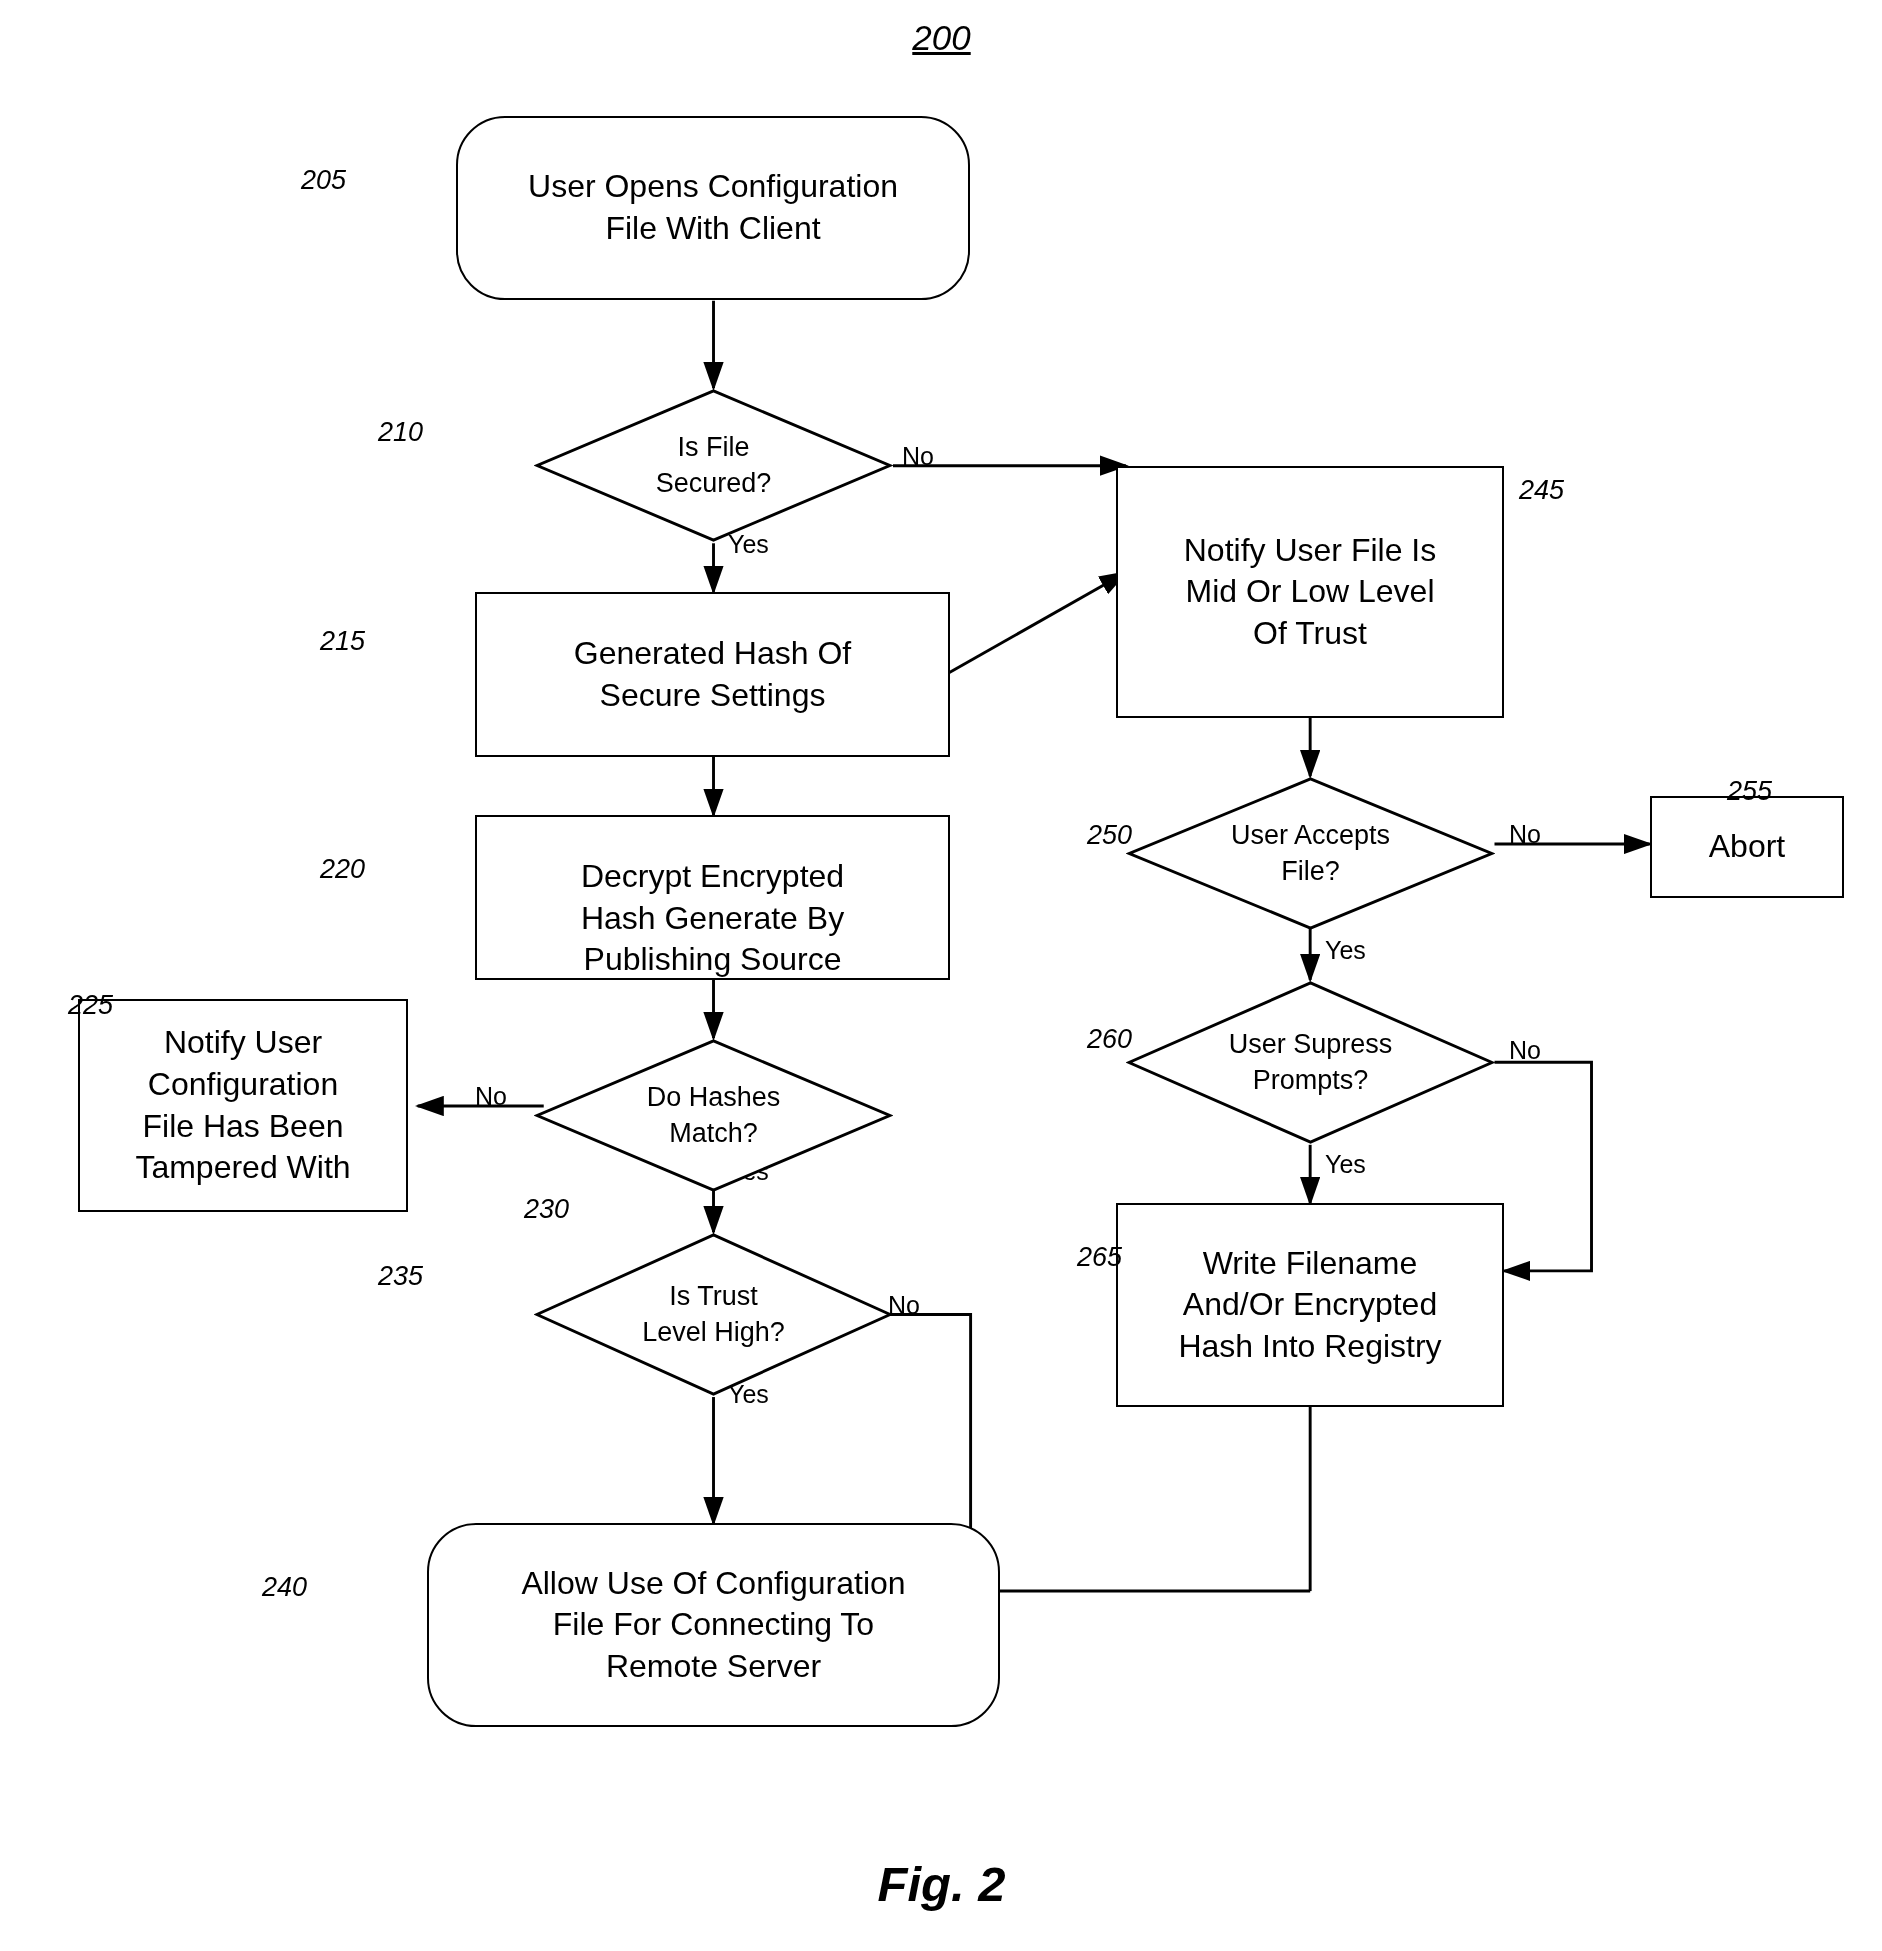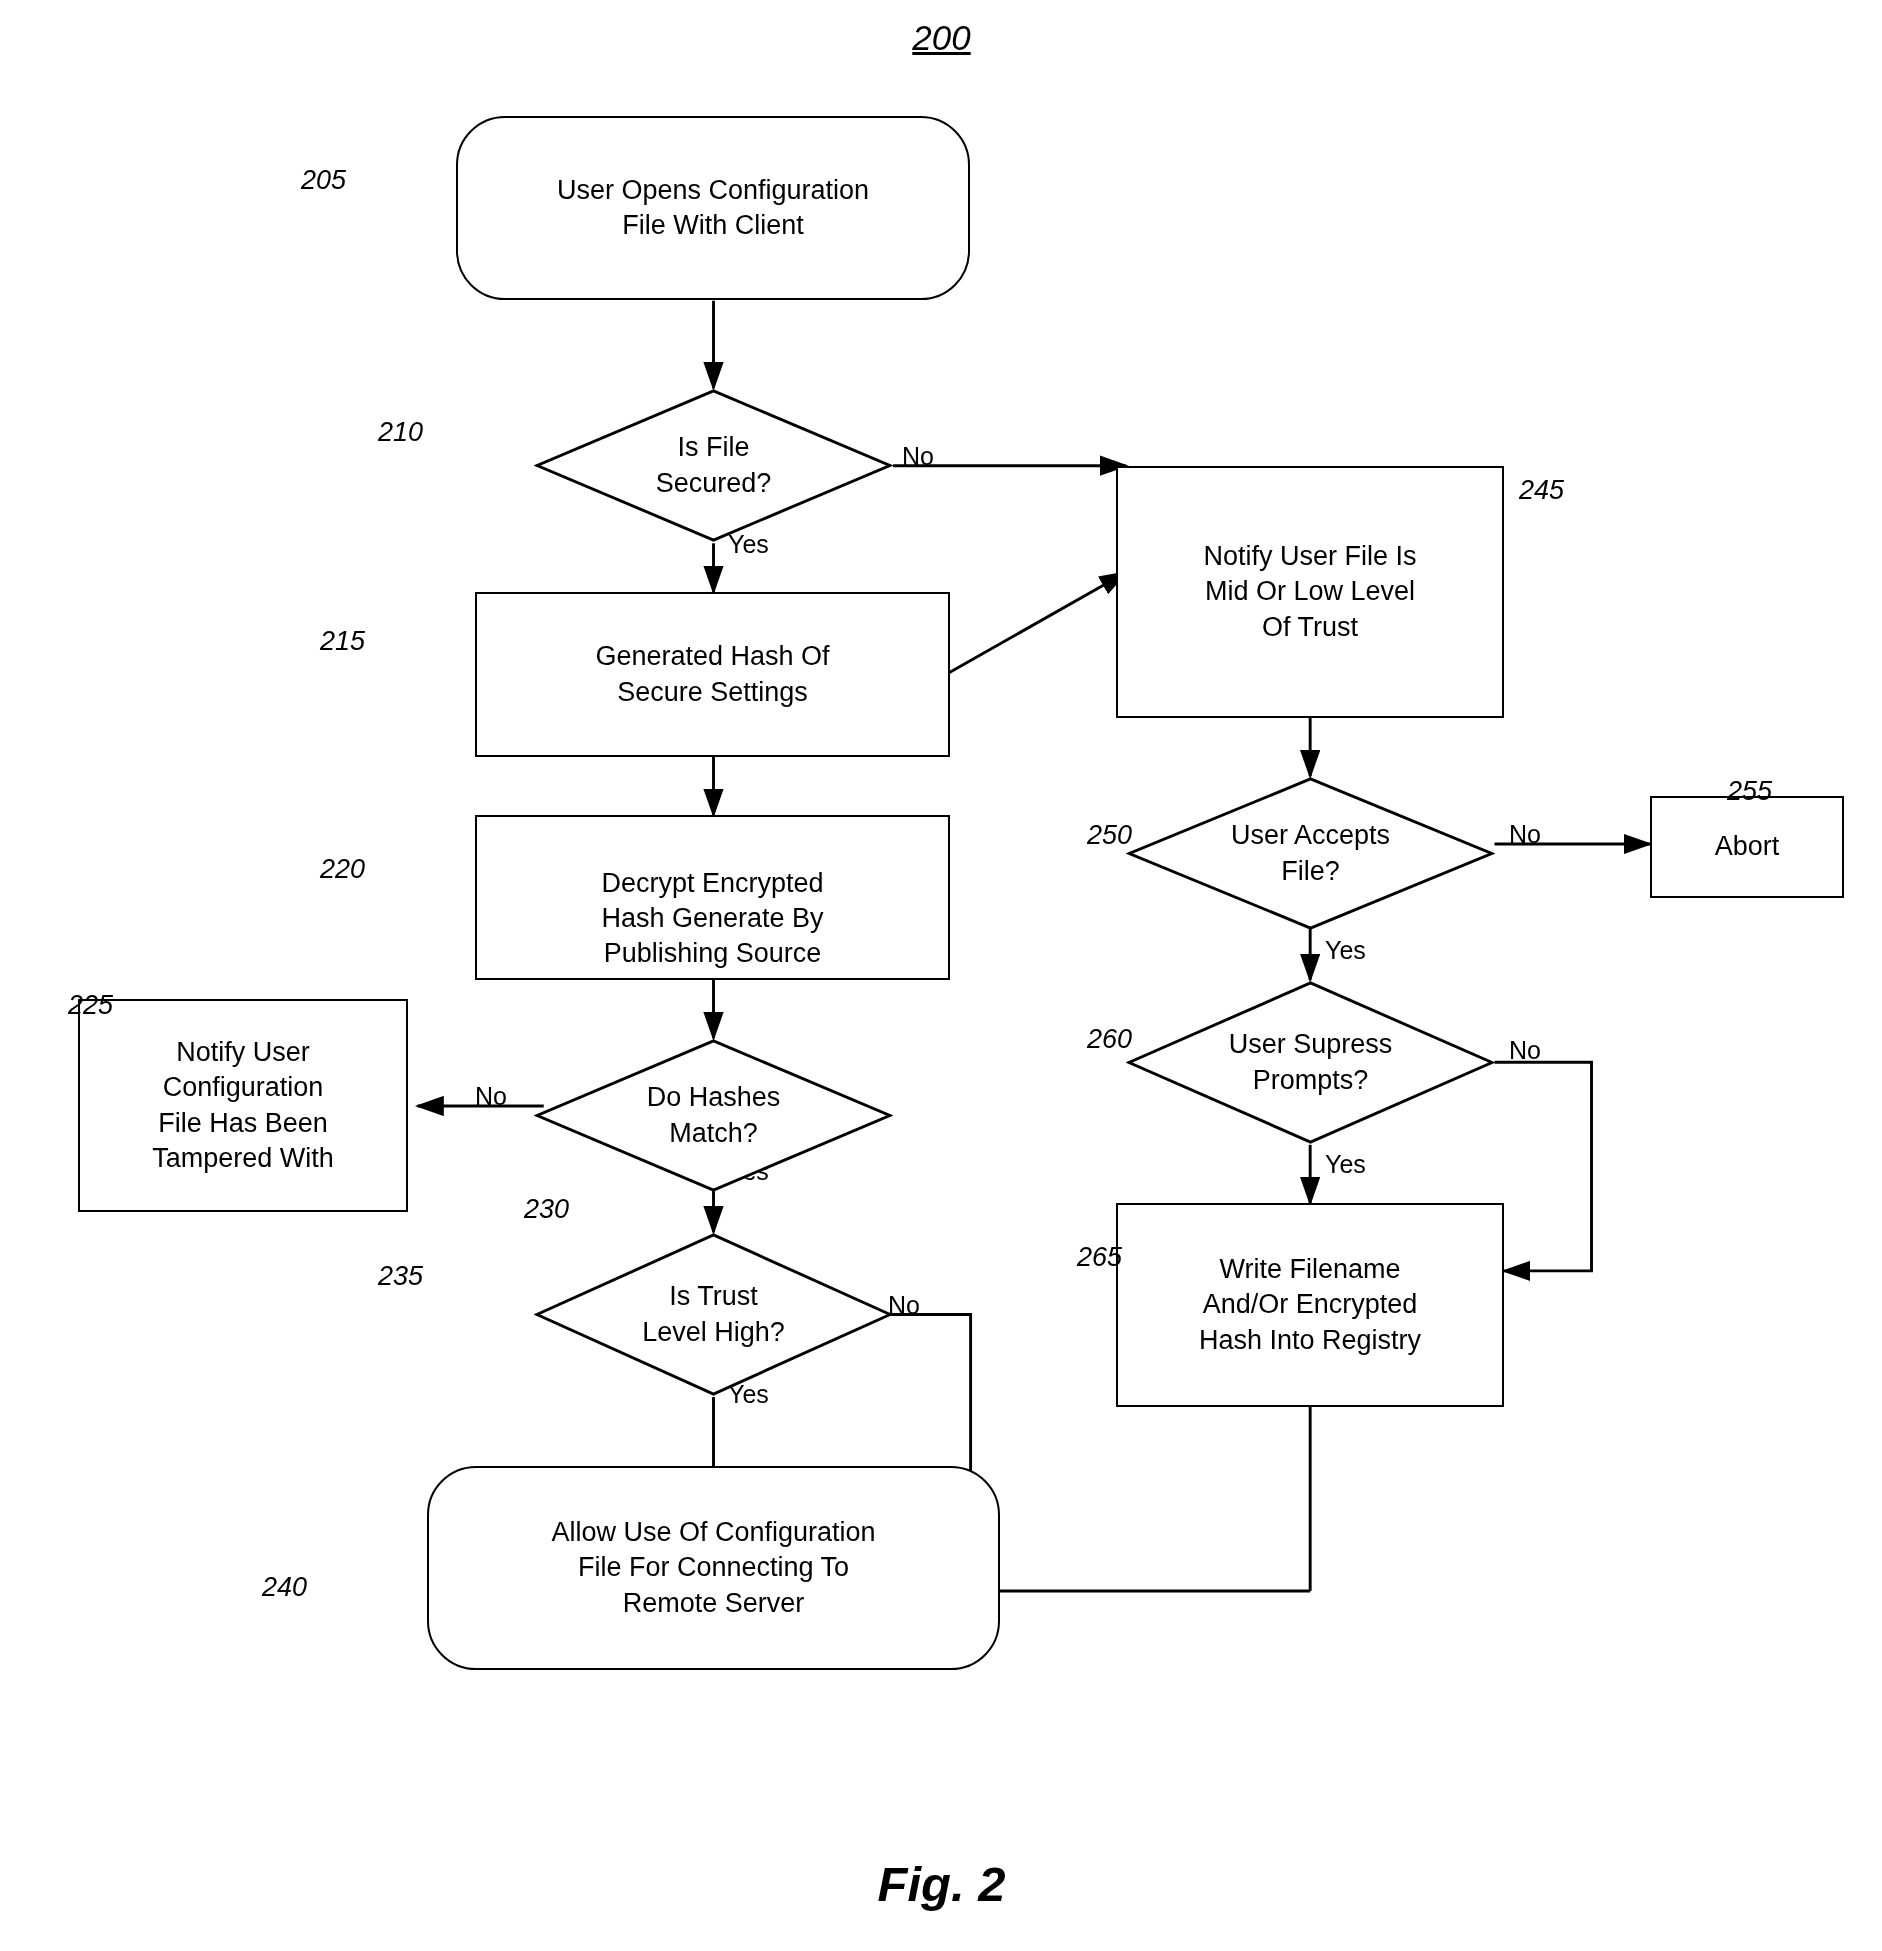--- a/index.html
+++ b/index.html
@@ -36,21 +36,21 @@
       font-weight: bold;
       font-style: italic;
     }
     
     .fc-node {
       position: absolute;
       display: flex;
       align-items: center;
       justify-content: center;
       text-align: center;
-      font-size: 27px;
+      font-size: 32px;
       line-height: 1.3;
     }
     .fc-rounded {
       border: 2.9px solid #000;
       border-radius: 49px;
       background: #fff;
     }
     .fc-rect {
       border: 2.9px solid #000;
       background: #fff;
@@ -211,21 +211,21 @@
     <div class="fc-diamond" style="width:359px; height:165px;">
       <svg width="359" height="165" viewBox="0 0 370 170">
         <polygon points="185,3 367,85 185,167 3,85" fill="white" stroke="black" stroke-width="3"></polygon>
       </svg>
       <div class="fc-diamond-text" style="white-space:pre-line;">Is Trust
 Level High?</div>
     </div>
   </div>
   <div class="ref-label" style="left:378px; top:1261px;">235</div>
 
-  <div class="fc-node fc-rounded" style="left:427px; top:1466px; width:573px; height:204px; padding:22px;">
+  <div class="fc-node fc-rounded" style="left:427px; top:1523px; width:573px; height:204px; padding:22px;">
     <span style="white-space:pre-line;">Allow Use Of Configuration
 File For Connecting To
 Remote Server</span>
   </div>
   <div class="ref-label" style="left:262px; top:1572px;">240</div>
 
   <div class="fc-node fc-rect" style="left:1116px; top:466px; width:388px; height:252px; padding:14px;">
     <span style="white-space:pre-line;">Notify User File Is
 Mid Or Low Level
 Of Trust</span>

